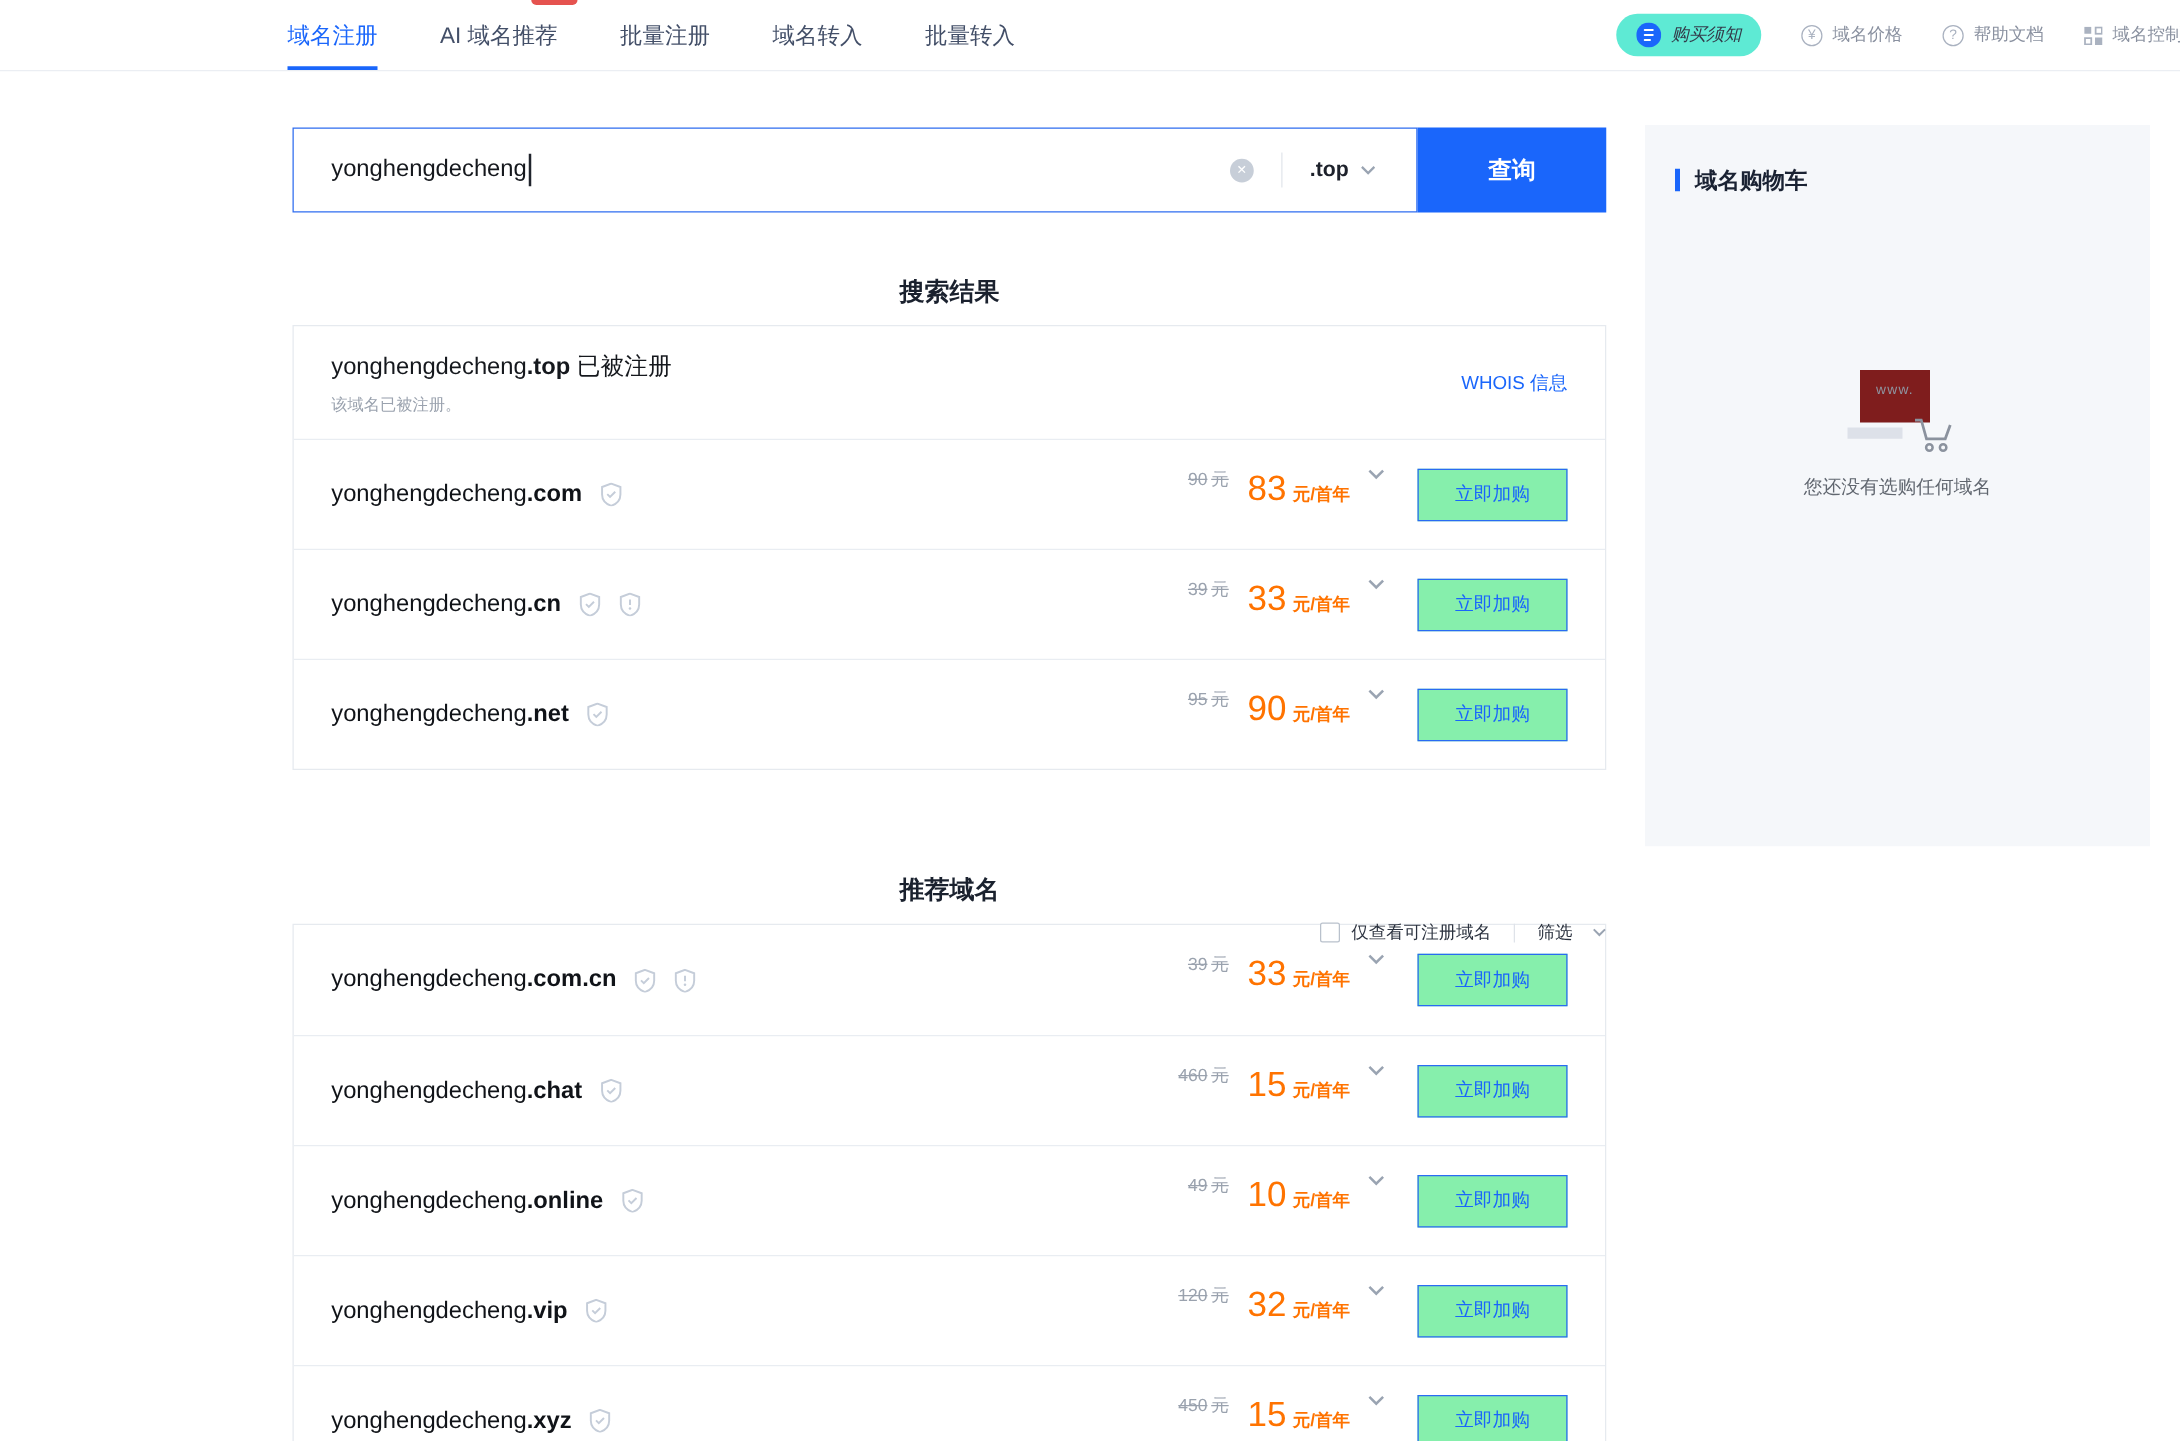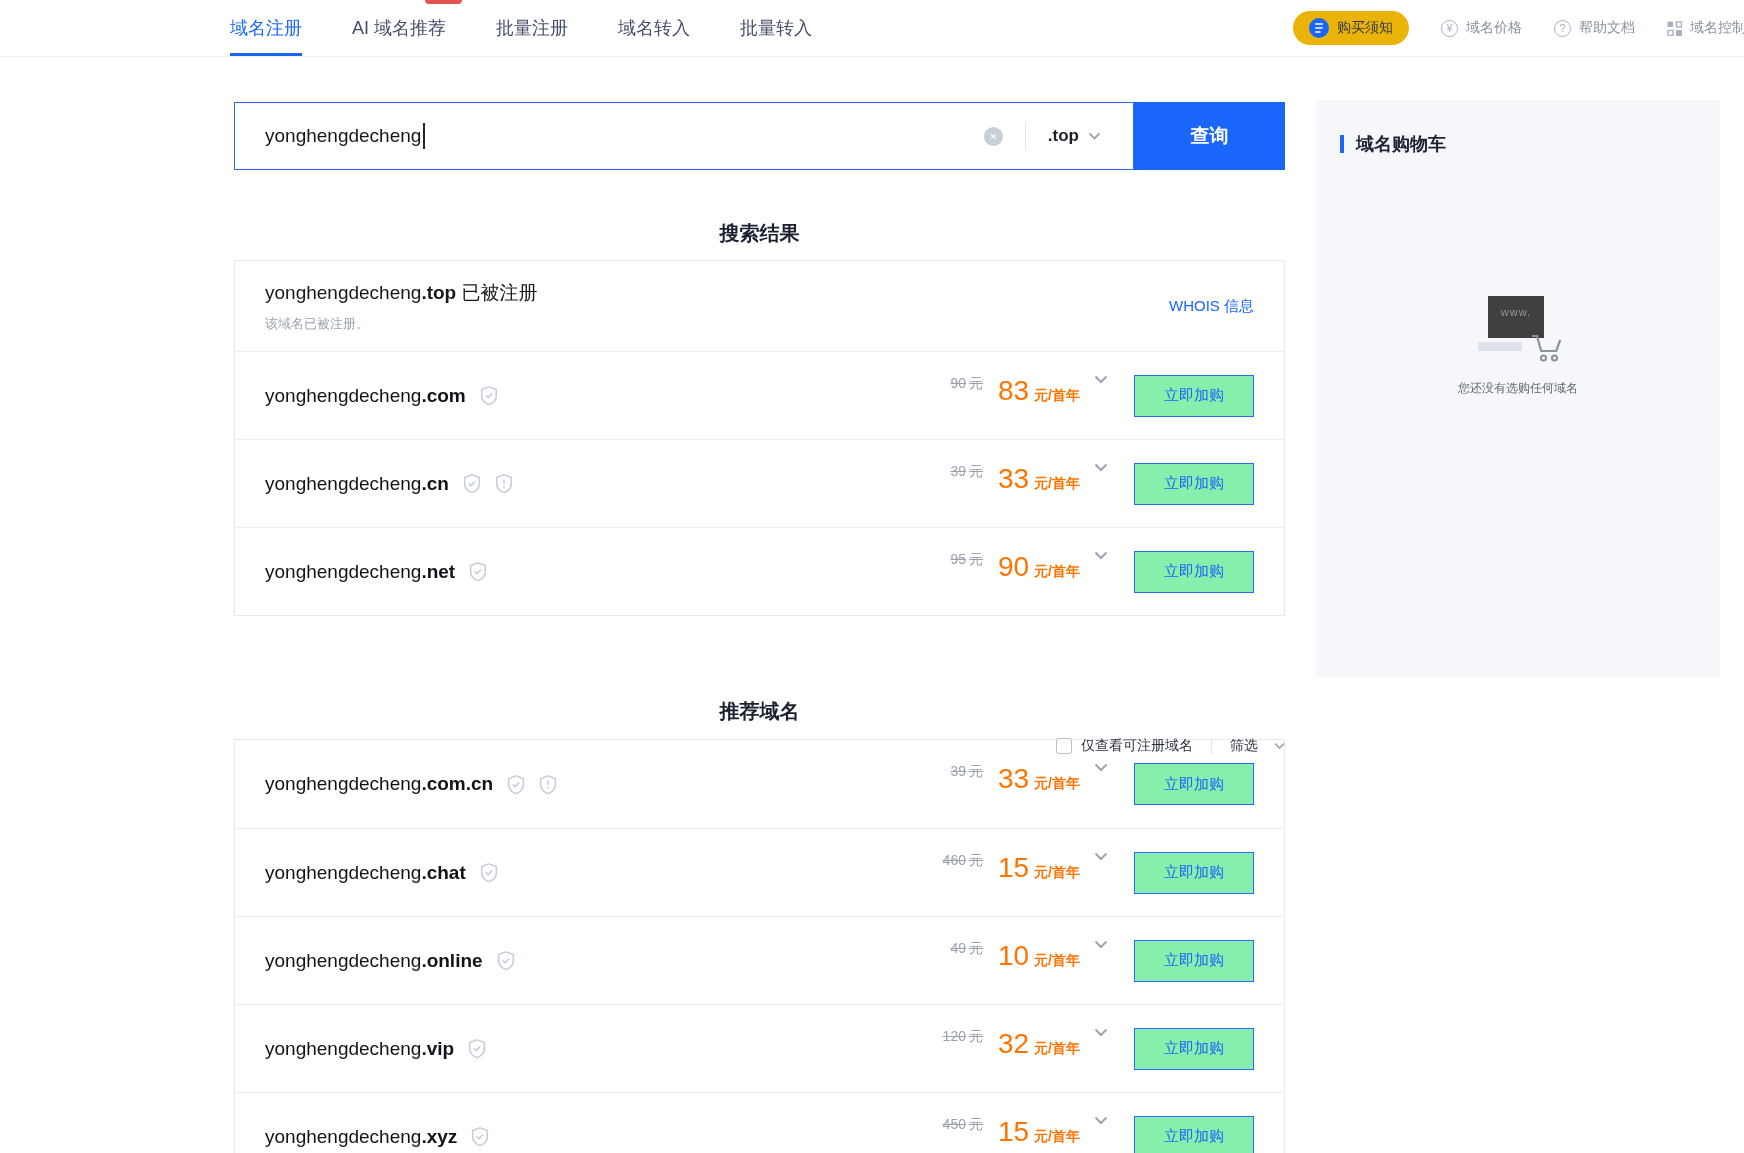--- a/index.html
+++ b/index.html
@@ -12,21 +12,21 @@
   .topnav { position:absolute; top:0; left:0; width:1744px; height:57px;
     border-bottom:1px solid #ebeef3; display:flex; align-items:stretch; padding-left:230px; background:#fff; }
   .tabs { display:flex; gap:50px; }
   .tab { position:relative; display:flex; align-items:center; font-size:18px; color:#434f68; cursor:pointer; }
   .tab.active { color:#1a66fb; }
   .tab-underline { position:absolute; bottom:0; left:0; right:0; height:3px; background:#1a66fb; }
   .new-badge { position:absolute; top:-13px; right:-16px; background:#e5534f; color:#fff;
     font-size:10px; font-weight:bold; padding:3px 6px 4px; border-radius:4px; line-height:1; letter-spacing:.5px; }
   .nav-right { margin-left:auto; display:flex; align-items:center; gap:32px; padding-right:0; }
   .nav-link { display:flex; align-items:center; gap:8px; font-size:14px; color:#8a91a0; cursor:pointer; white-space:nowrap; }
-  .nav-link.pill { background:#eab308; border-radius:18px; padding:7px 16px; color:#333a49; }
+  .nav-link.pill { background:#5eead4; border-radius:18px; padding:7px 16px; color:#333a49;font-style:italic; }
   .nav-link.clipped { margin-right:-16px; }
   .circ-icon { width:17px; height:17px; border:1.4px solid #aab2c0; border-radius:50%;
     display:inline-flex; align-items:center; justify-content:center; font-size:11px; color:#aab2c0; line-height:1; }
   
   .main { position:absolute; left:234px; top:102px; width:1051px; }
   .searchbar { display:flex; height:68px; }
   .search-box { flex:1; border:1px solid #2e6cf0; display:flex; align-items:center; padding:0 24px 0 30px; background:#fff; }
   .search-text { font-size:19px; color:#15181d; display:flex; align-items:center; }
   .caret { display:inline-block; width:1.5px; height:26px; background:#20242c; margin-left:2px; }
   .clear-btn { margin-left:auto; width:19px; height:19px; border-radius:50%; background:#c7ced8; color:#fff;
@@ -64,25 +64,25 @@
   .chev { margin-left:14px; display:inline-flex; cursor:pointer; }
   .add-btn { margin-left:26px; width:120px; height:42px; background:#86efac; border:1px solid #2a6bf2;
     color:#1a66fb; font-size:15px; cursor:pointer; }
   
   .sidebar { position:absolute; left:1316px; top:100px; width:404px; height:577px; background:#f5f7fa; }
   .side-title { display:flex; align-items:center; gap:12px; margin:32px 0 0 24px; }
   .side-title-text { font-size:18px; font-weight:bold; color:#1a2233; }
   .blue-bar.sm { height:18px; }
   .empty-wrap { margin-top:140px; text-align:center; }
   .illus { position:relative; width:92px; height:68px; margin:0 auto; }
-  .illus-box { position:absolute; left:16px; top:0; width:56px; height:42px; background:#404040;
+  .illus-box { position:absolute; left:16px; top:0; width:56px; height:42px; background:#7f1d1d;
     display:flex; justify-content:center; padding-top:10px; font-size:11px; color:#8f96a2; letter-spacing:1px; }
   .illus-base { position:absolute; left:6px; top:46px; width:44px; height:9px; background:#dde1e9; }
   .illus-cart { position:absolute; right:0; top:36px; }
-  .empty-text { margin-top:16px; font-size:12px; color:#60666f; }
+  .empty-text { margin-top:16px; font-size:15px; color:#60666f; }
   .buy-btn { position:absolute; left:24px; right:14px; bottom:27px; height:55px; background:#96b7ec; border:none;
     color:#fff; font-size:16px; display:flex; align-items:center; justify-content:center; gap:10px; cursor:pointer; }
 </style>
 </head>
 <body>
 
 <div class="screen">
 
   <div class="topnav">
     <div class="tabs">

